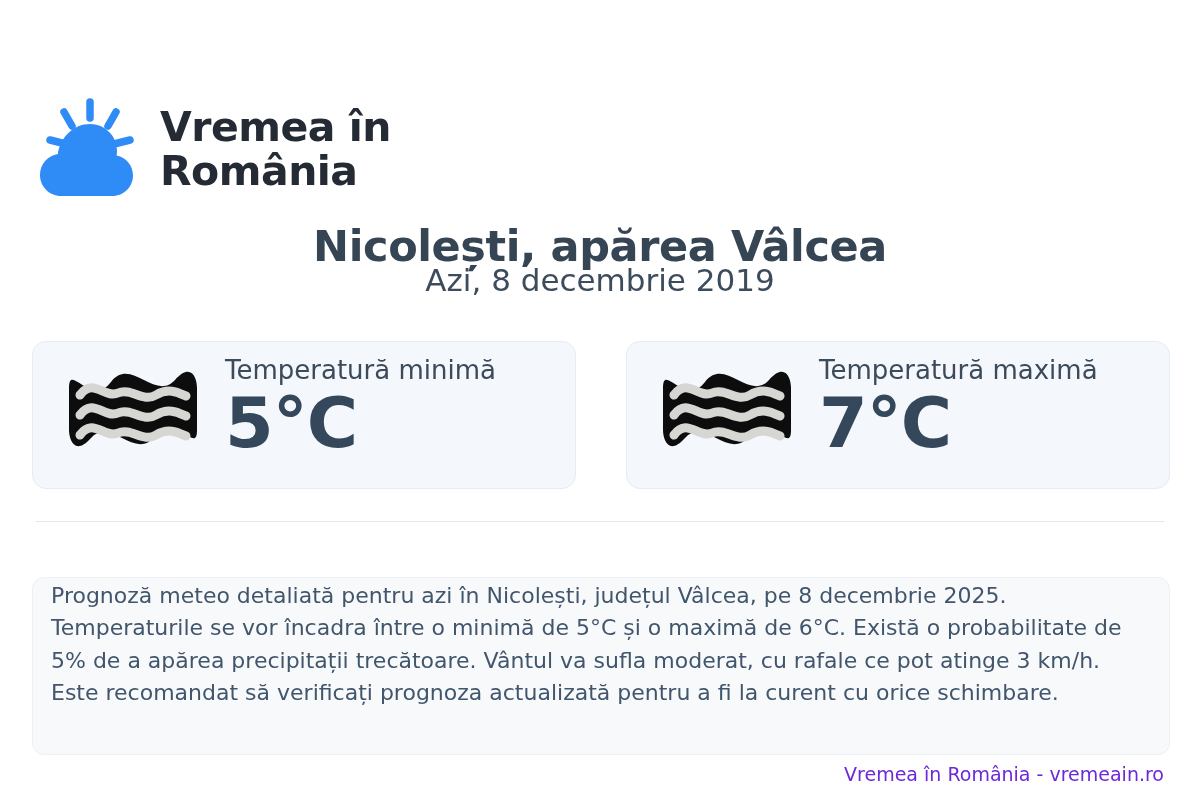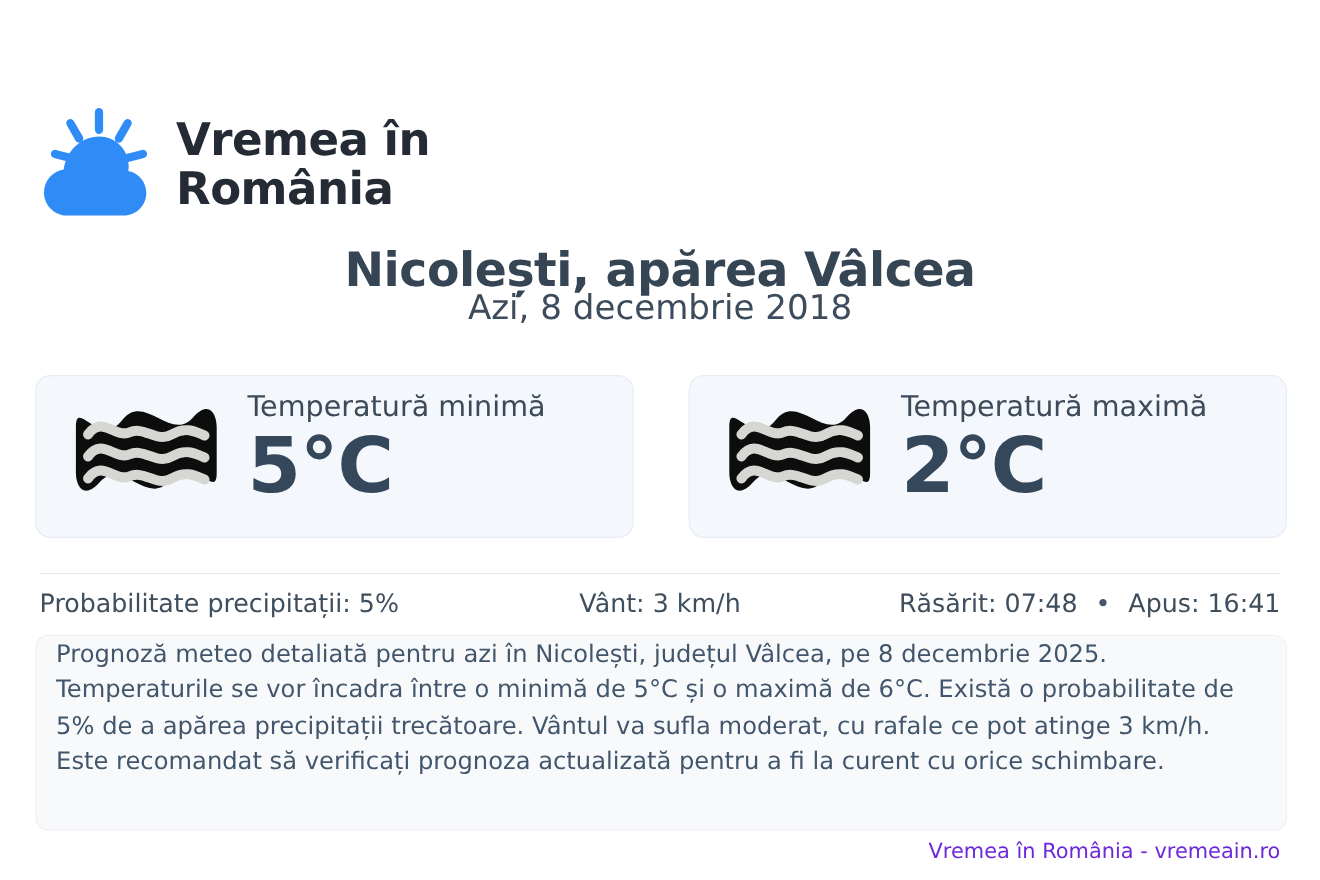--- a/index.html
+++ b/index.html
@@ -203,21 +203,21 @@
                  C13.4 99.9 4 90.5 4 78.9
                  C4 68.4 11.7 59.6 21.8 58.1
                  C24.4 41 37.7 28 54 28 Z" fill="#2f8cf7"></path>
       </svg>
     </span>
     <span class="brand-text">Vremea în
 România</span>
   </div>
 
   <h1 class="page-title">Nicolești, apărea Vâlcea</h1>
-  <div class="page-date">Azi, 8 decembrie 2018</div>
+  <div class="page-date">Azi, 8 decembrie 2019</div>
 
   <div class="cards">
 
     <div class="temp-card">
       <span class="wave-icon">
         <svg viewBox="0 0 132 82" width="132" height="82" aria-hidden="true">
           <path d="M2 20 C2 -6 24 40 44 14 C64 -12 88 34 108 12 C124 -6 130 10 130 20
                    L130 62 C130 88 108 42 88 68 C68 94 44 48 24 70 C8 88 2 72 2 62 Z" fill="#0d0d0d"></path>
           <g stroke="#d6d6d2" stroke-width="9" stroke-linecap="round" fill="none">
             <path d="M13 27 C26 9 38 31 51 25 C64 19 76 35 89 27 C102 19 112 25 119 28"></path>
@@ -239,35 +239,26 @@
                    L130 62 C130 88 108 42 88 68 C68 94 44 48 24 70 C8 88 2 72 2 62 Z" fill="#0d0d0d"></path>
           <g stroke="#d6d6d2" stroke-width="9" stroke-linecap="round" fill="none">
             <path d="M13 27 C26 9 38 31 51 25 C64 19 76 35 89 27 C102 19 112 25 119 28"></path>
             <path d="M13 47 C26 29 38 51 51 45 C64 39 76 55 89 47 C102 39 112 45 119 48"></path>
             <path d="M13 67 C26 49 38 71 51 65 C64 59 76 75 89 67 C102 59 112 65 119 68"></path>
           </g>
         </svg>
       </span>
       <span class="temp-body">
         <span class="temp-label">Temperatură maximă</span>
-        <span class="temp-value">2°C</span>
+        <span class="temp-value">7°C</span>
       </span>
     </div>
 
   </div>
 
   <div class="divider"></div>
 
-  <div class="stats">
-    <div class="stat stat-precip">Probabilitate precipitații: 5%</div>
-    <div class="stat stat-wind">Vânt: 3 km/h</div>
-    <div class="stat stat-sun">
-      <span>Răsărit: 07:48</span>
-      <span class="bullet-sep">•</span>
-      <span>Apus: 16:41</span>
-    </div>
-  </div>
 
   <div class="description">Prognoză meteo detaliată pentru azi în Nicolești, județul Vâlcea, pe 8 decembrie 2025. Temperaturile se vor încadra între o minimă de 5°C și o maximă de 6°C. Există o probabilitate de 5% de a apărea precipitații trecătoare. Vântul va sufla moderat, cu rafale ce pot atinge 3 km/h. Este recomandat să verificați prognoza actualizată pentru a fi la curent cu orice schimbare.</div>
 
   <div class="footer">Vremea în România - vremeain.ro</div>
 
 </div>
 
 </body></html>

